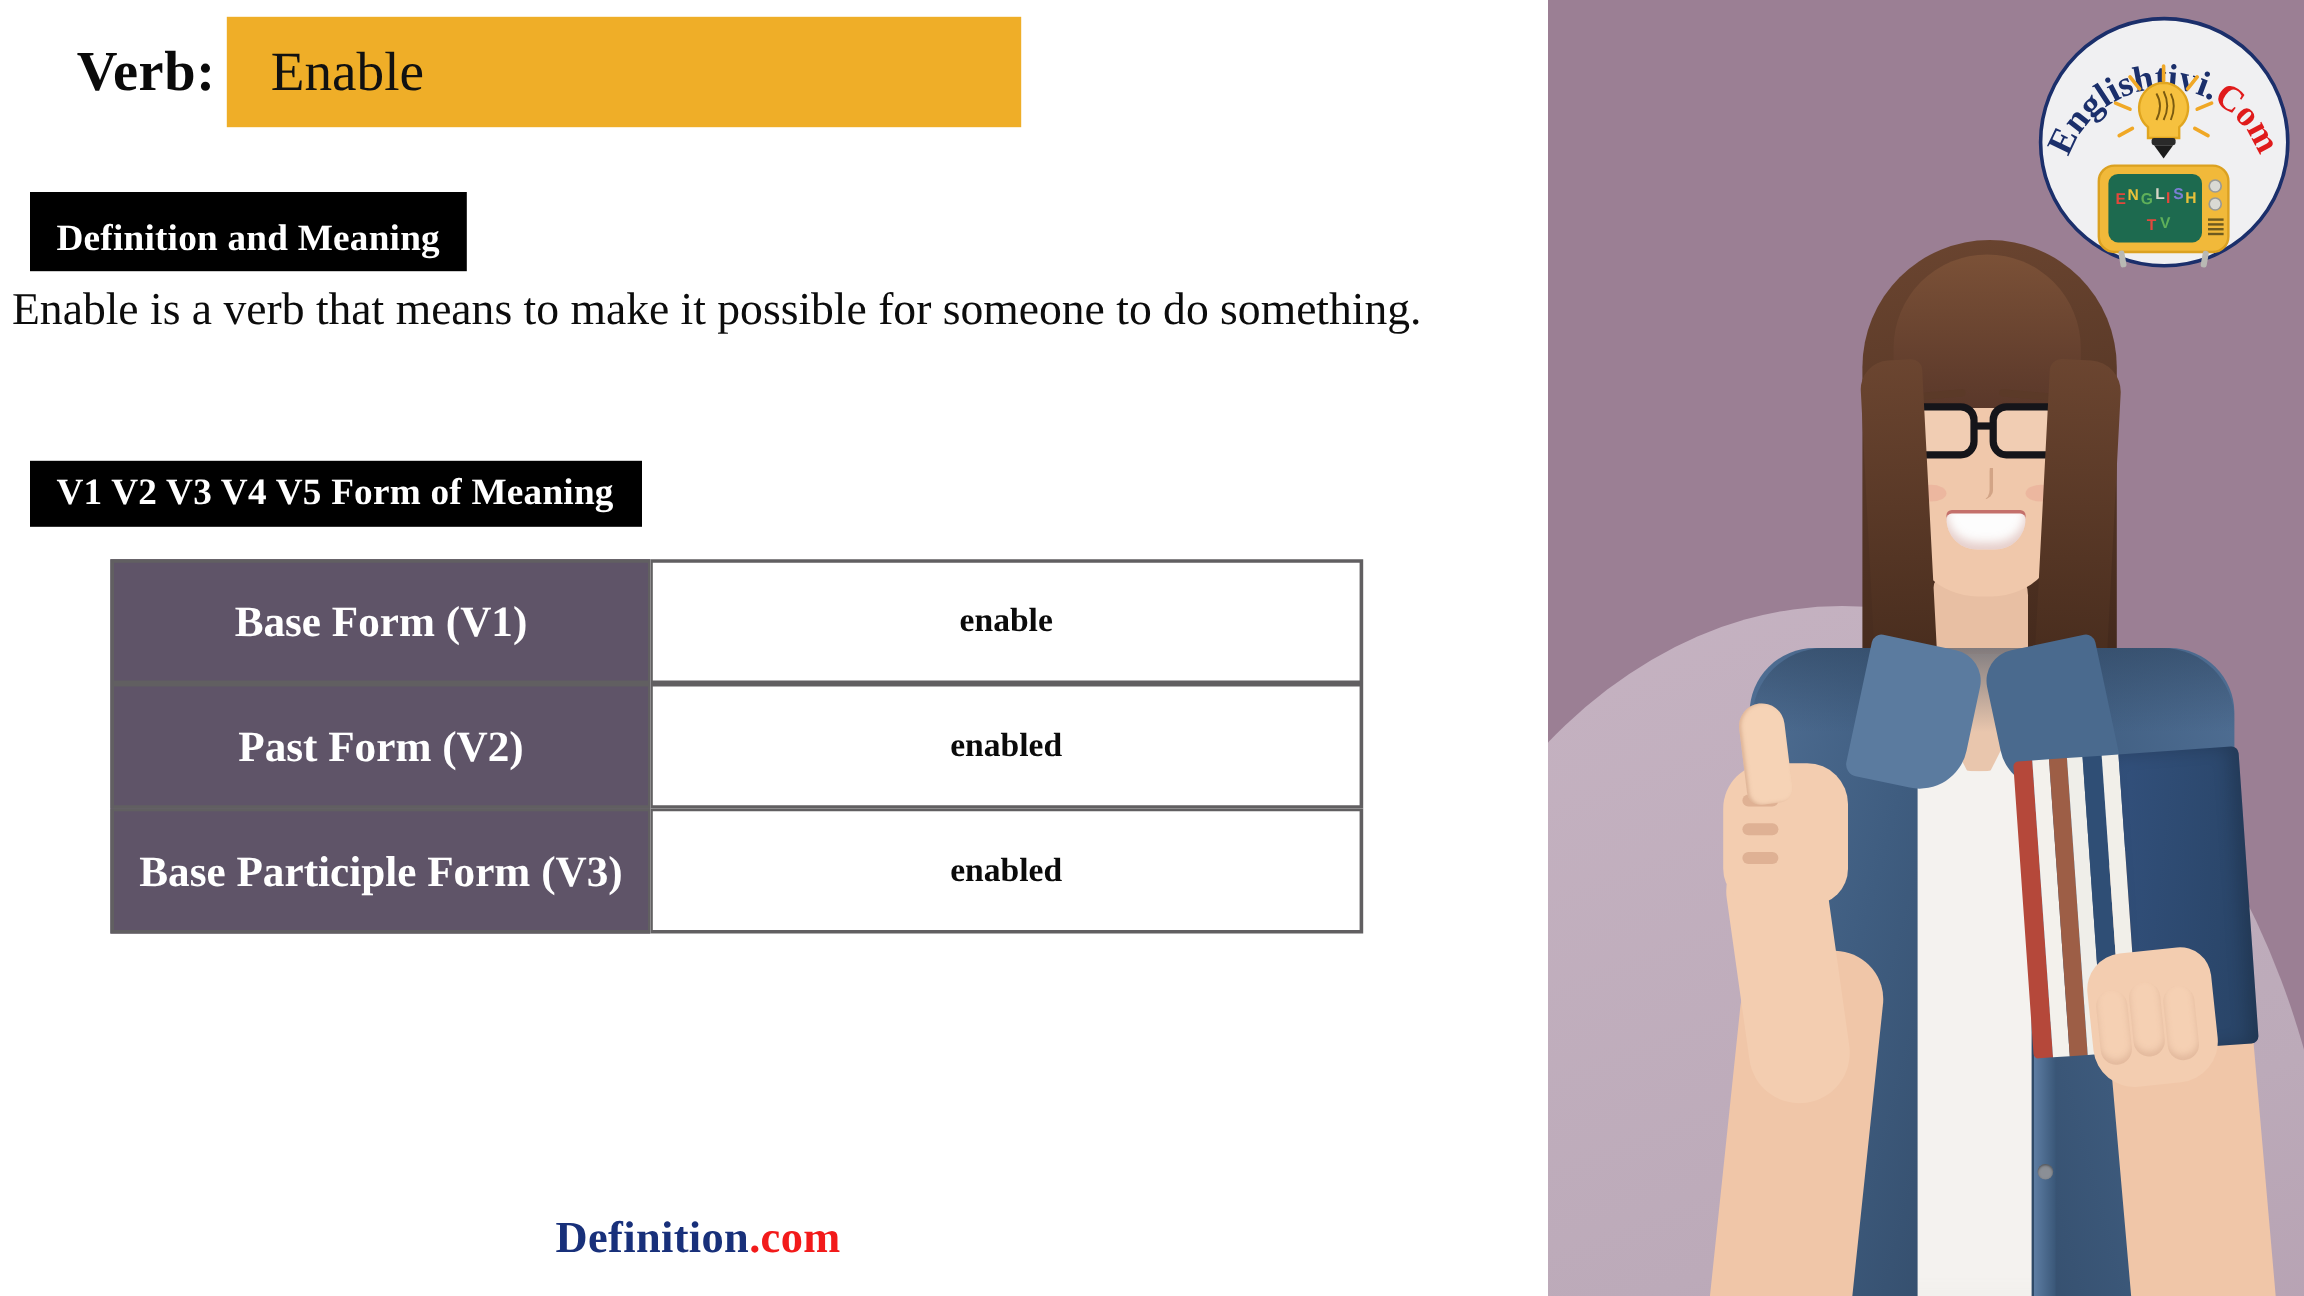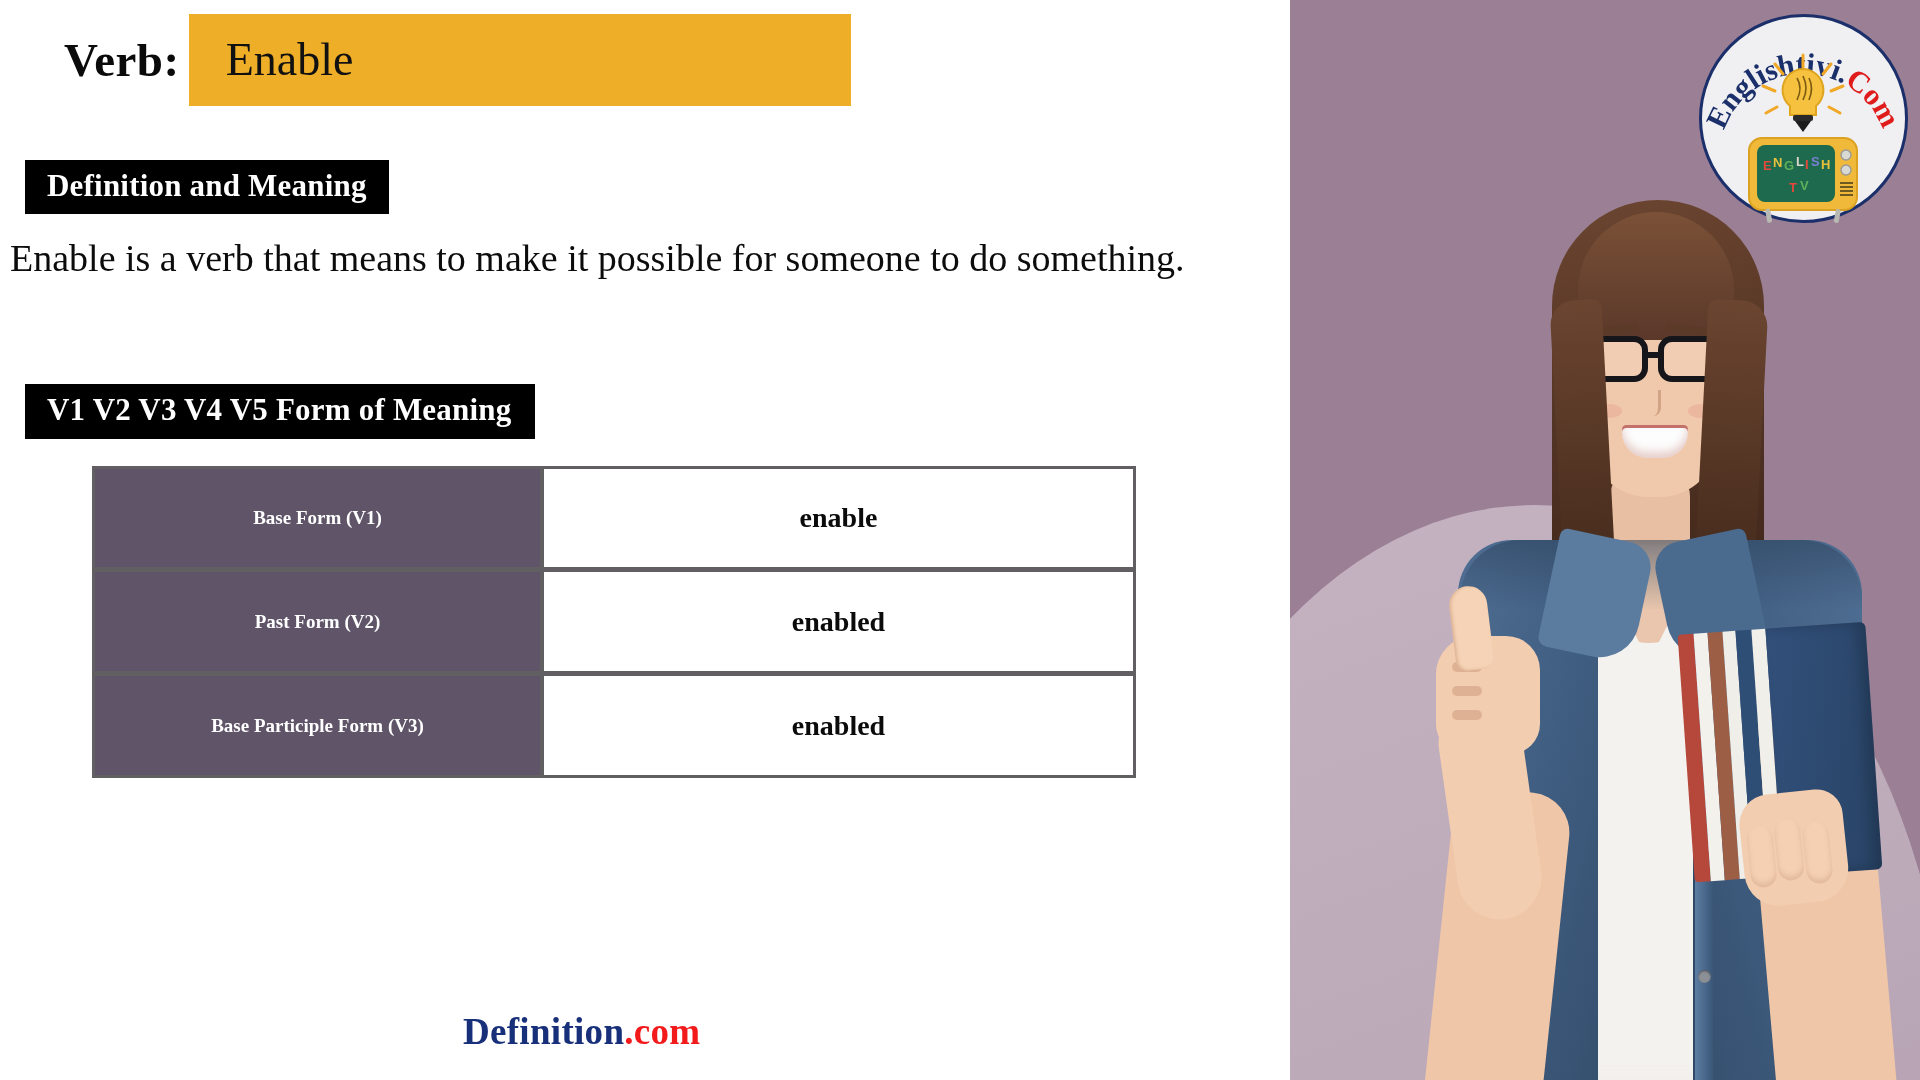--- a/index.html
+++ b/index.html
@@ -224,21 +224,21 @@
     background:#efae28;
     display:flex; align-items:center;
     padding-left:37px;
   }
   #verb-value { font-size:46px; color:#111; line-height:1; }
 
   #def-tag {
     position:absolute; left:25px; top:160px;
     background:#000; color:#fff;
     font-size:31px; font-weight:bold;
-    padding:8px 22px 10px 22px;
+    padding:20px 22px 10px 22px;
     letter-spacing:.2px;
   }
   #def-text {
     position:absolute; left:10px; top:236px;
     font-size:38px; color:#0c0c0c; white-space:nowrap;
   }
 
   #forms-tag {
     position:absolute; left:25px; top:384px;
     background:#000; color:#fff;
@@ -259,21 +259,21 @@
     height:104px;
     border:3px solid #615f61;
     text-align:center;
     vertical-align:middle;
     font-weight:bold;
   }
   #forms-table td.lbl {
     width:450px;
     background:#5f5468;
     color:#fff;
-    font-size:19px;
+    font-size:36px;
     border-right-width:2px;
   }
   #forms-table td.val {
     background:#fff;
     color:#0b0b0b;
     font-size:28px;
     border-left-width:2px;
   }
   #forms-table tr:not(:first-child) td { border-top-width:2px; }
 

